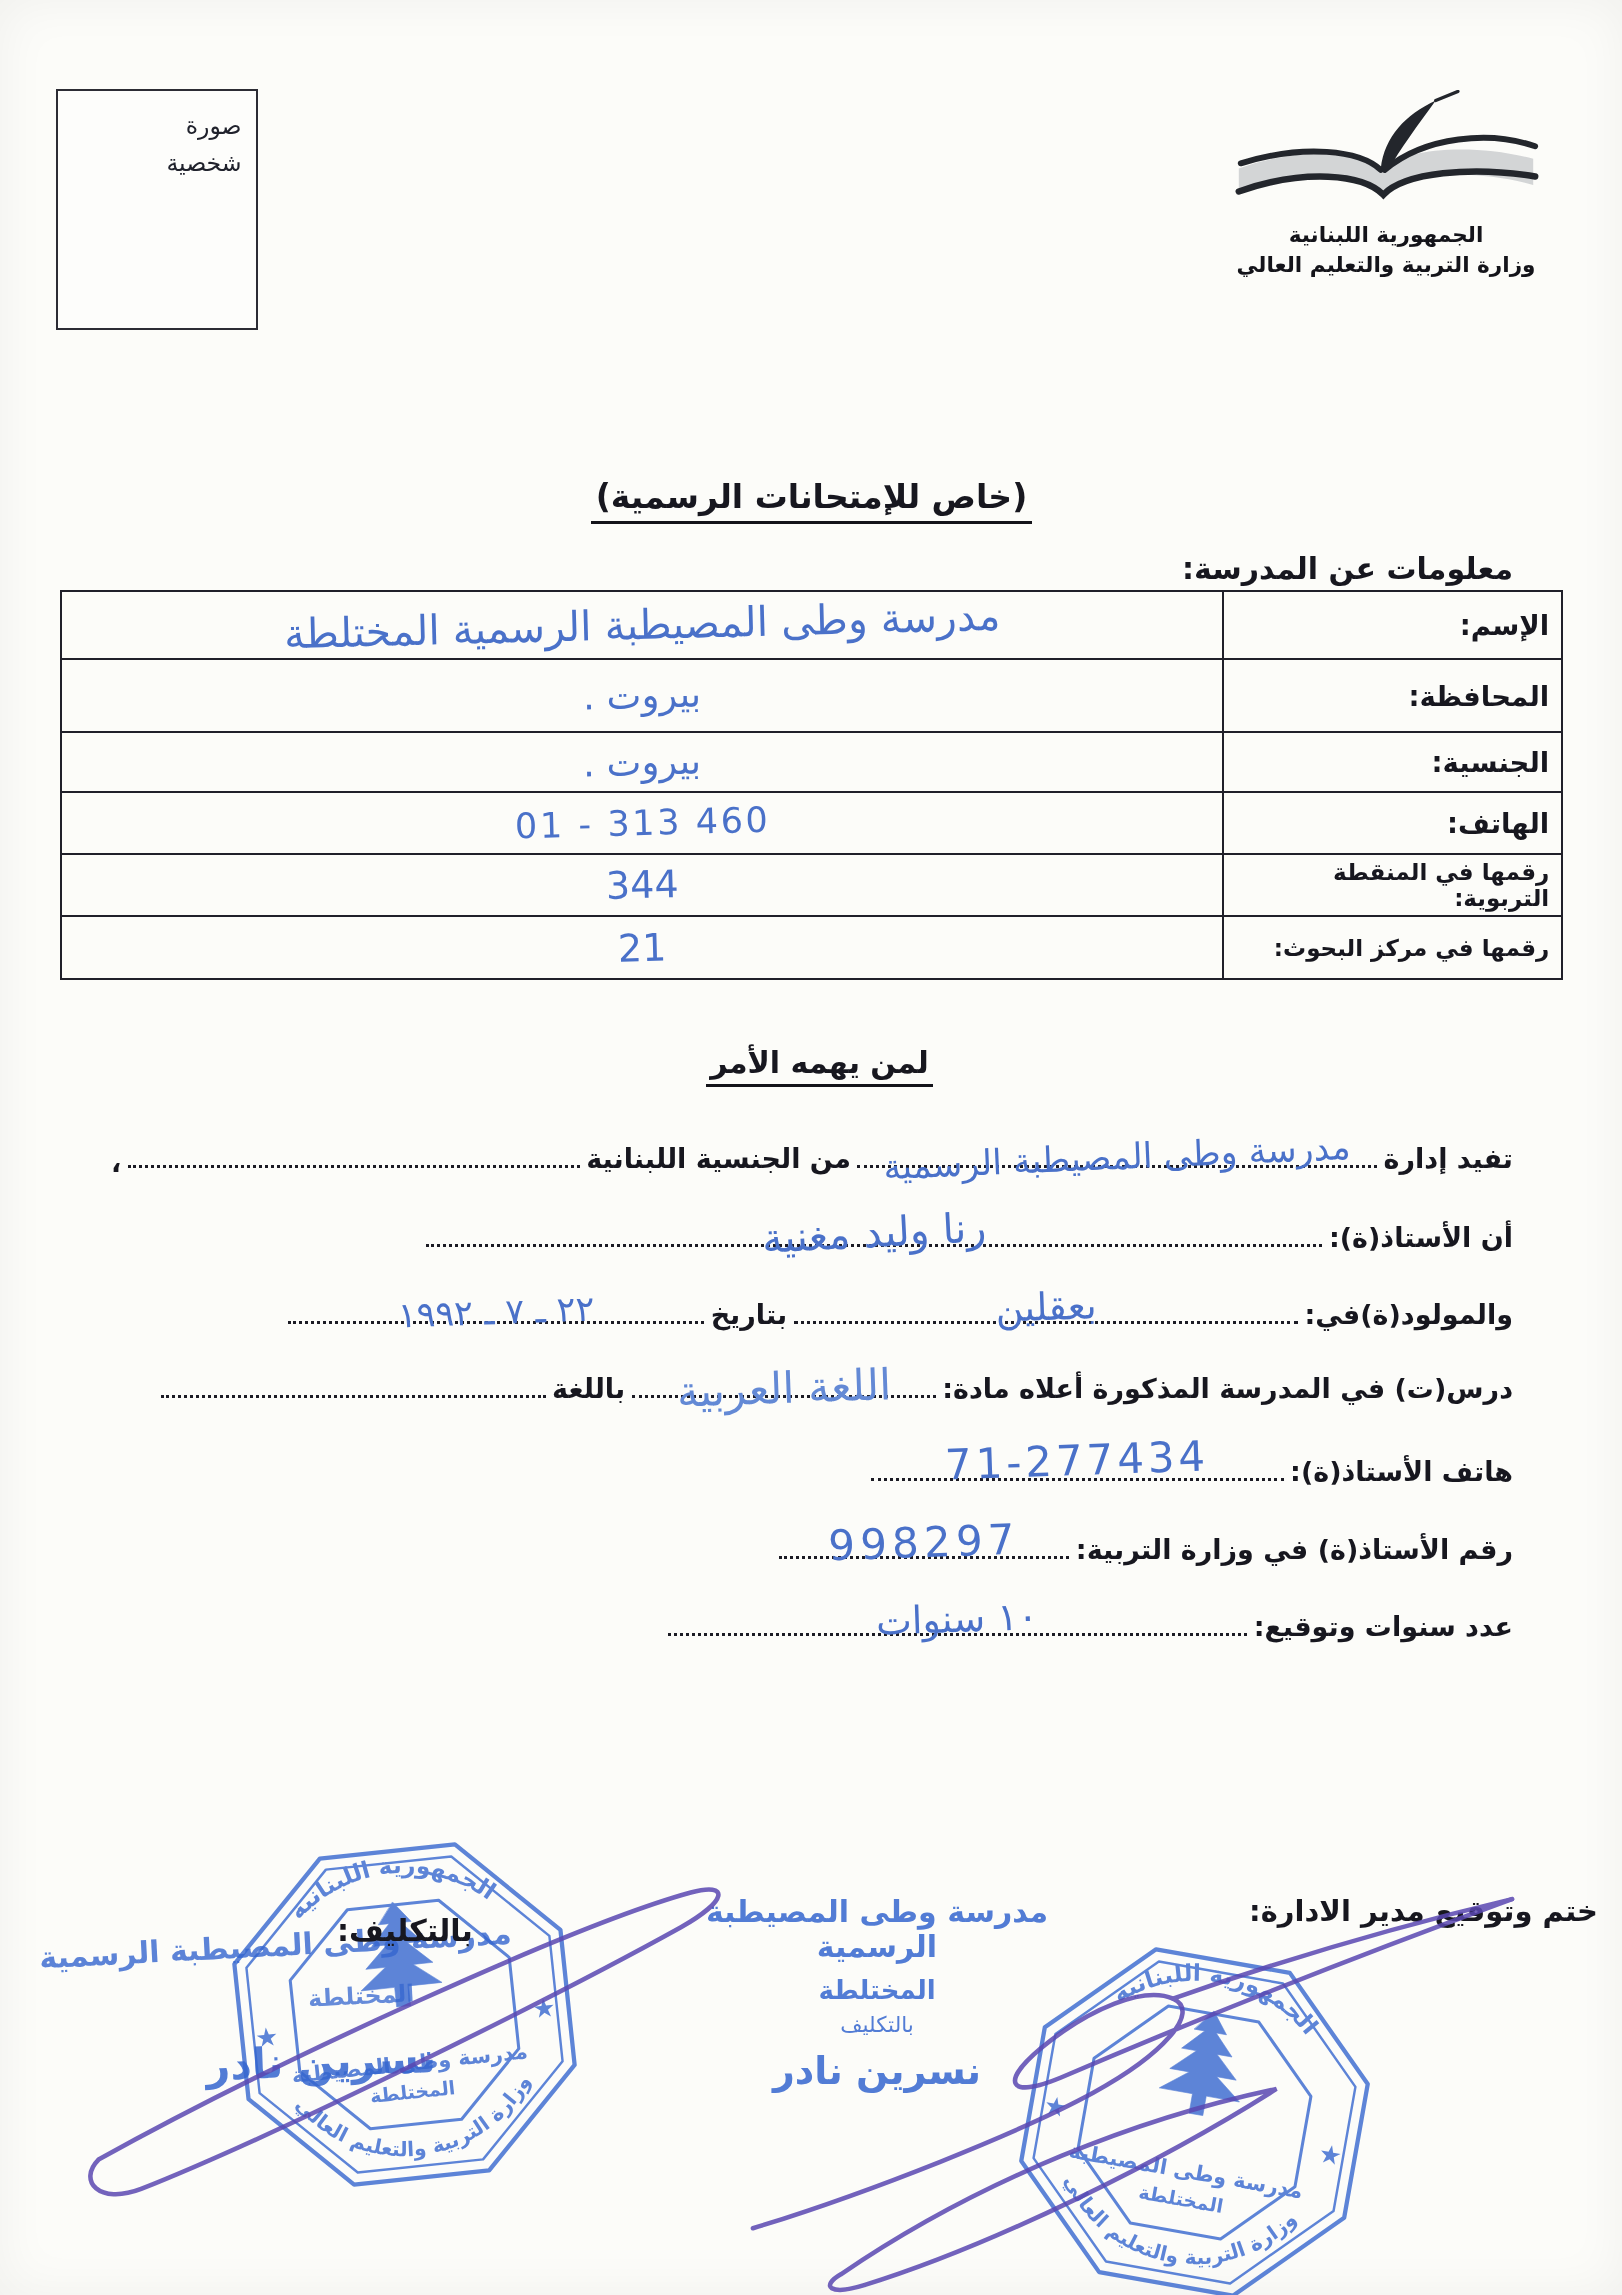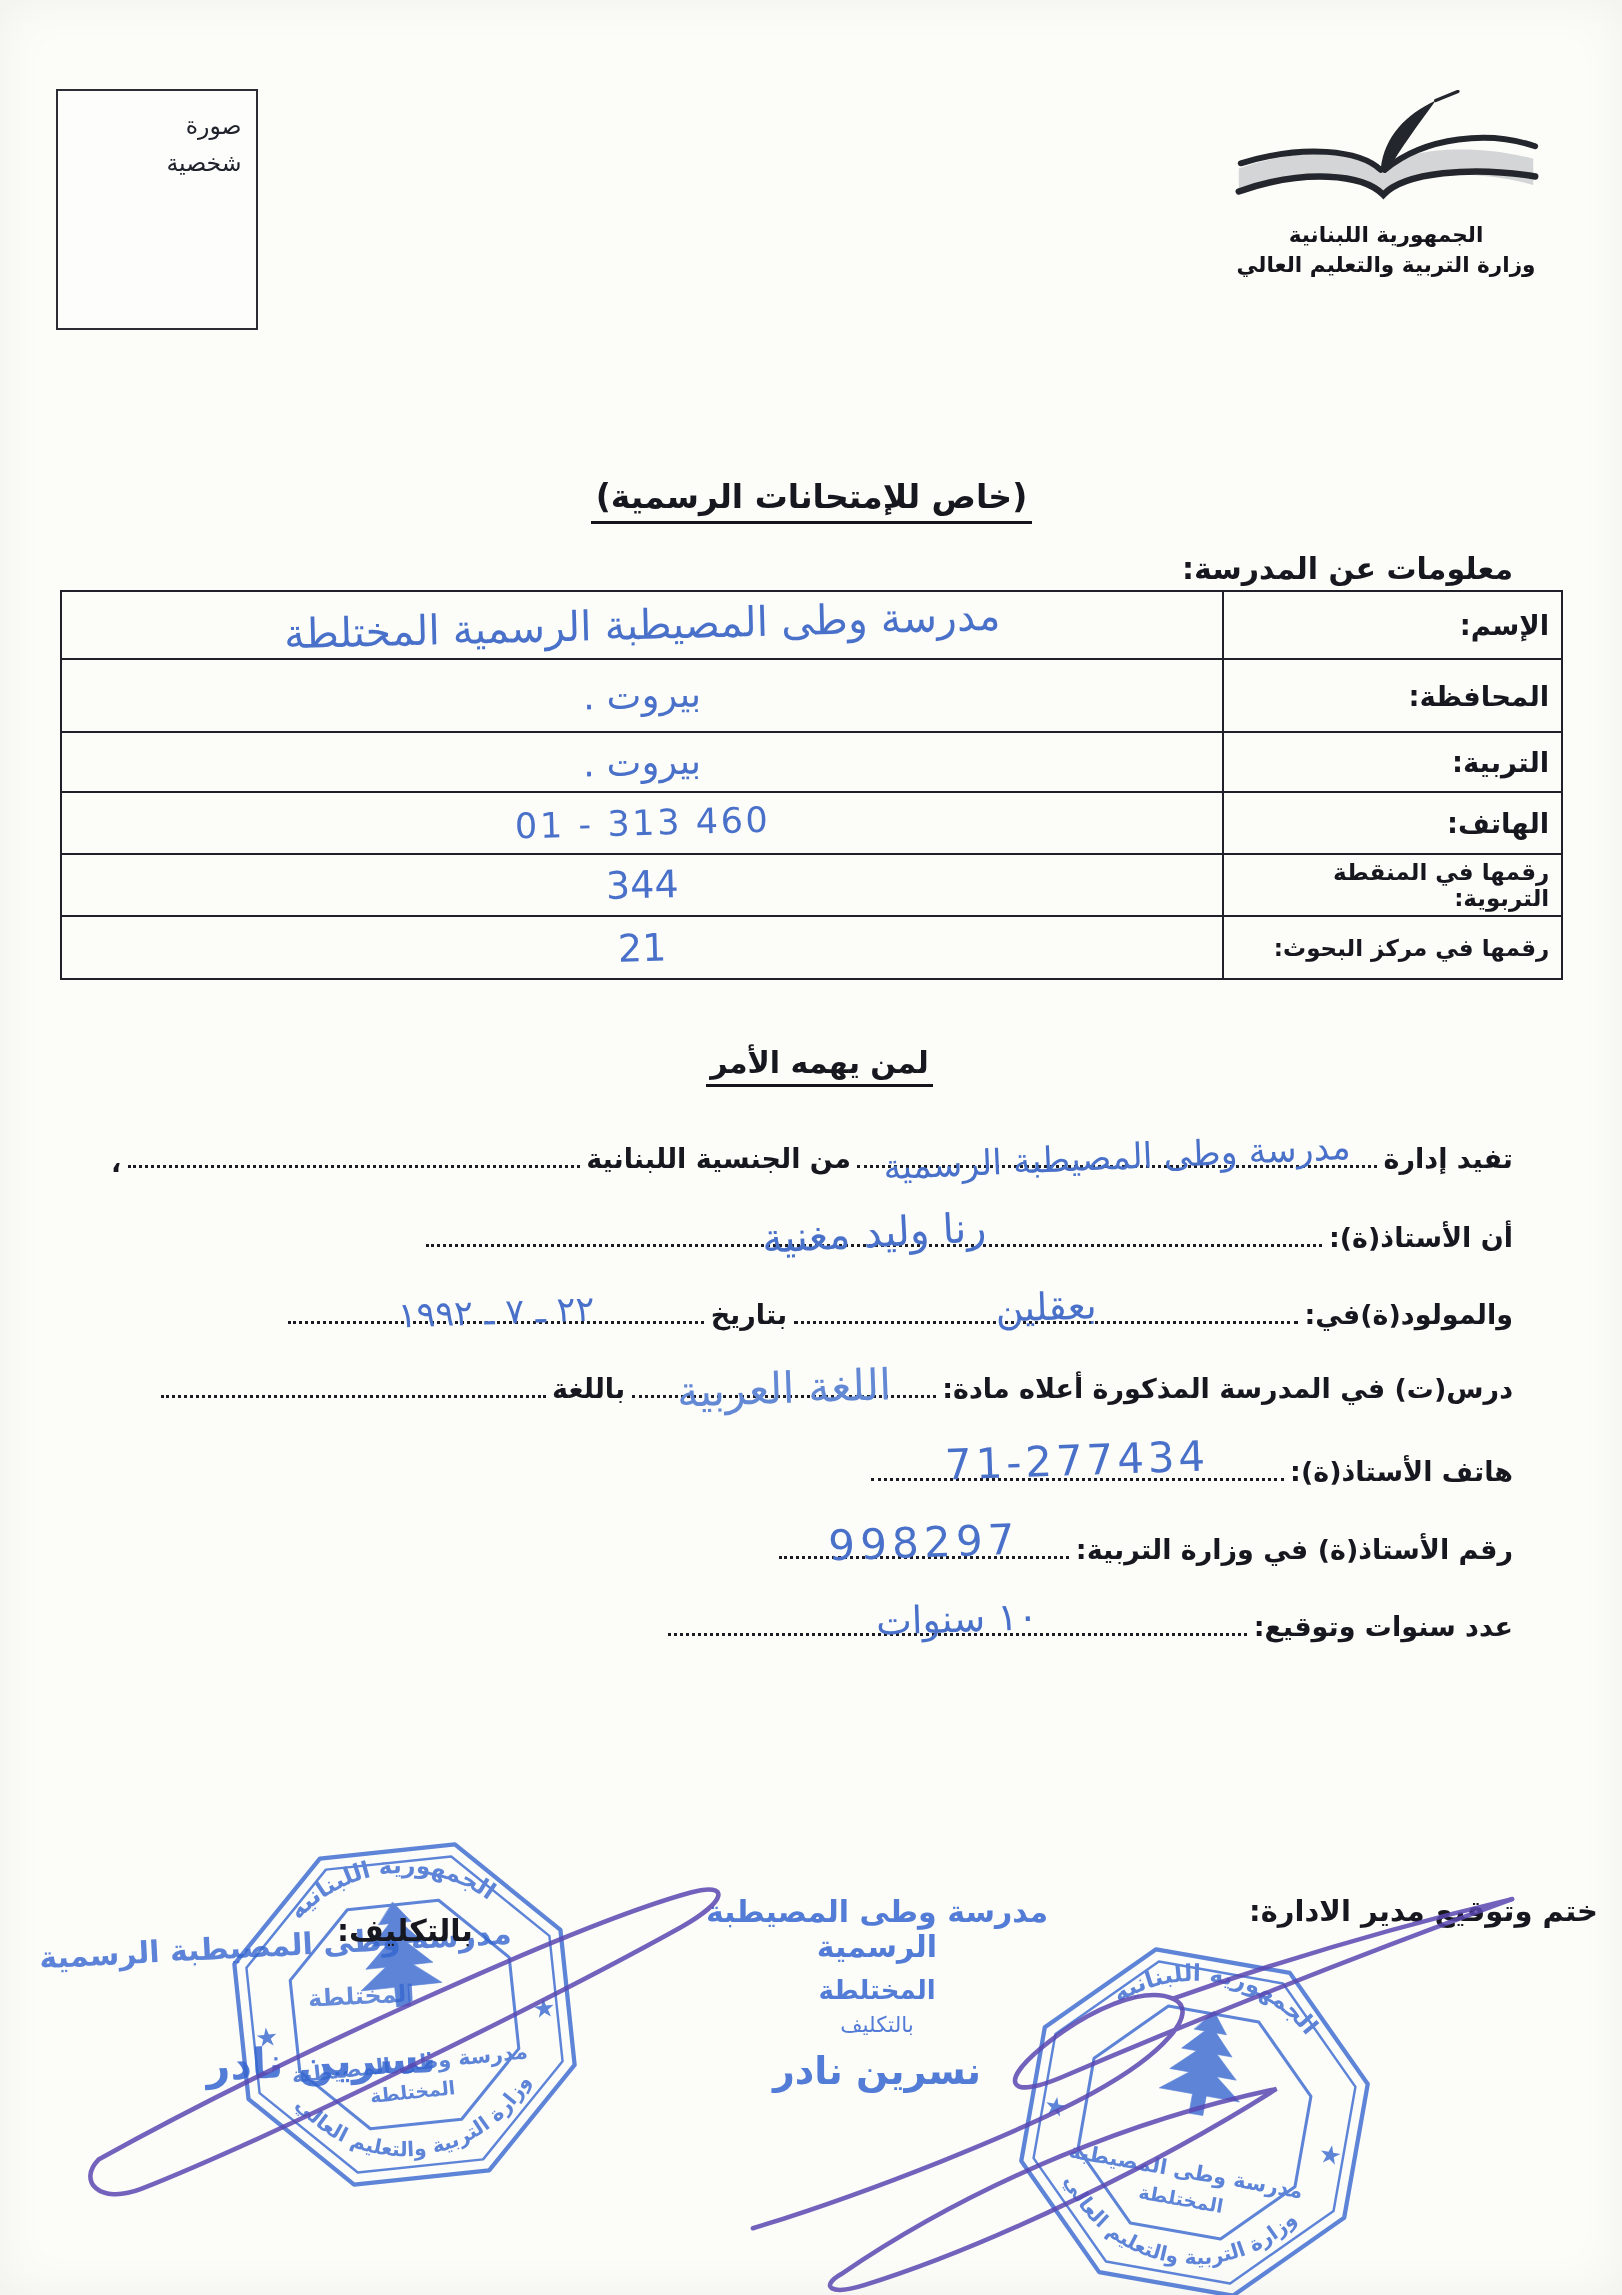--- a/index.html
+++ b/index.html
@@ -113,21 +113,21 @@
     <tbody>
         <tr class="r1">
       <td class="lblc">الإسم:</td>
       <td class="valc"><span class="ink tv tv1">مدرسة وطى المصيطبة الرسمية المختلطة</span></td>
     </tr>
     <tr class="r2">
       <td class="lblc">المحافظة:</td>
       <td class="valc"><span class="ink tv tv2">بيروت .</span></td>
     </tr>
     <tr class="r3">
-      <td class="lblc">التربية:</td>
+      <td class="lblc">الجنسية:</td>
       <td class="valc"><span class="ink tv tv3">بيروت .</span></td>
     </tr>
     <tr class="r4">
       <td class="lblc">الهاتف:</td>
       <td class="valc"><span class="ink tv tv4 ltr">01 - 313 460</span></td>
     </tr>
     <tr class="r5">
       <td class="lblc small">رقمها في المنقطة التربوية:</td>
       <td class="valc"><span class="ink tv tv5 ltr">344</span></td>
     </tr>

